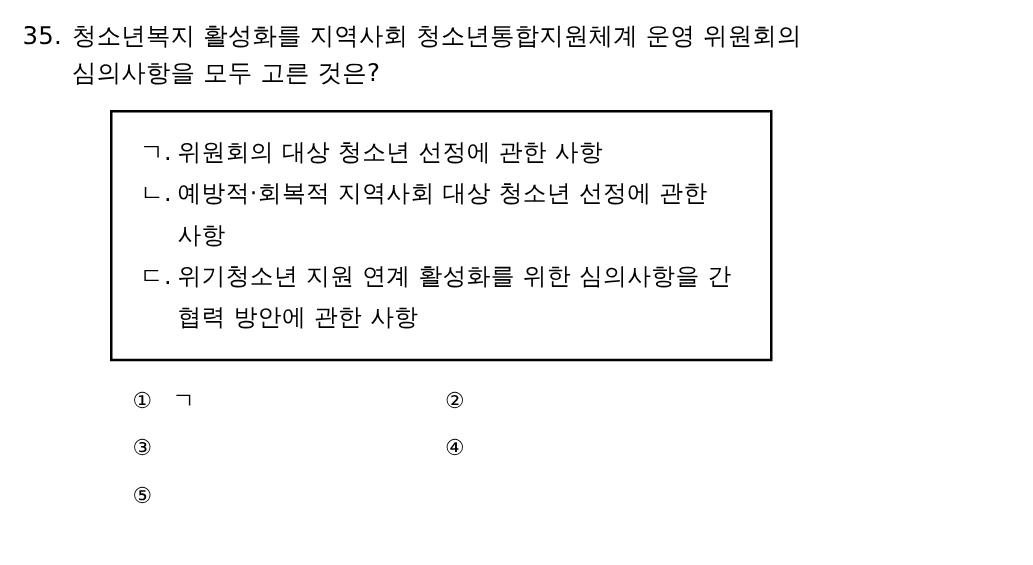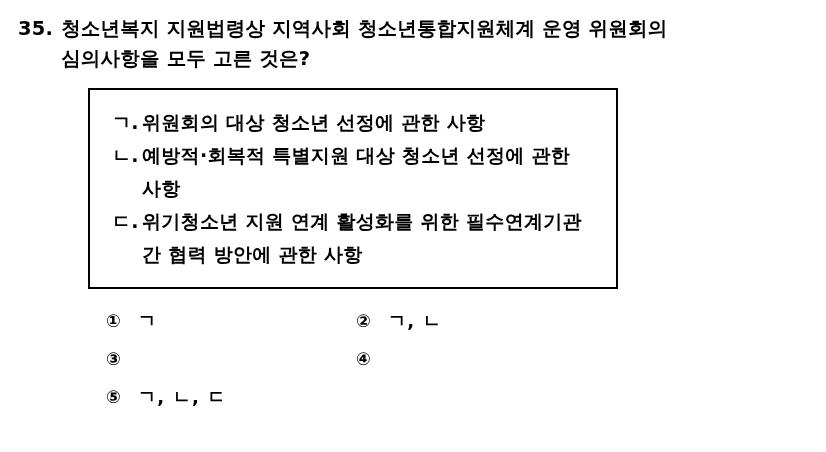--- a/index.html
+++ b/index.html
@@ -14,21 +14,20 @@
     color: #000000;
     position: relative;
     overflow: hidden;
   }
   .page {
     position: relative;
     width: 826px;
     height: 436px;
     box-sizing: border-box;
     padding: 14px 18px 0 18px;
-    font-weight: bold;
   }
 
   
   .question {
     display: flex;
     align-items: flex-start;
     font-size: 19.5px;
     line-height: 30px;
     letter-spacing: 0.2px;
   }
@@ -97,64 +96,62 @@
     letter-spacing: 1.2px;
   }
 </style>
 </head>
 <body>
 
 <div class="page">
 
   <div class="question">
     <span class="q-number">35.</span>
-    <span class="q-text">청소년복지 지원법령상 지역사회 청소년통합지원체계 운영 위원회의 심의사항을 모두 고른 것은?</span>
+    <span class="q-text">청소년복지 활성화를 지역사회 청소년통합지원체계 운영 위원회의 심의사항을 모두 고른 것은?</span>
   </div>
 
   <div class="box-wrap">
     <div class="box">
 
       <div class="stmt">
         <span class="stmt-mark">ㄱ.</span>
         <span class="stmt-text">위원회의 대상 청소년 선정에 관한 사항</span>
       </div>
 
       <div class="stmt">
         <span class="stmt-mark">ㄴ.</span>
-        <span class="stmt-text">예방적·회복적 특별지원 대상 청소년 선정에 관한 사항</span>
+        <span class="stmt-text">예방적·회복적 지역사회 대상 청소년 선정에 관한 사항</span>
       </div>
 
       <div class="stmt">
         <span class="stmt-mark">ㄷ.</span>
-        <span class="stmt-text">위기청소년 지원 연계 활성화를 위한 필수연계기관 간 협력 방안에 관한 사항</span>
+        <span class="stmt-text">위기청소년 지원 연계 활성화를 위한 심의사항을 간 협력 방안에 관한 사항</span>
       </div>
 
     </div>
   </div>
 
   <div class="choices">
 
     <div class="choice">
       <span class="choice-num">①</span>
       <span class="choice-text">ㄱ</span>
     </div>
 
     <div class="choice">
       <span class="choice-num">②</span>
-      <span class="choice-text">ㄱ, ㄴ</span>
     </div>
 
     <div class="choice">
       <span class="choice-num">③</span>
     </div>
 
     <div class="choice">
       <span class="choice-num">④</span>
     </div>
 
     <div class="choice">
       <span class="choice-num">⑤</span>
-      <span class="choice-text">ㄱ, ㄴ, ㄷ</span>
     </div>
 
   </div>
 
 </div>
 
 </body></html>

